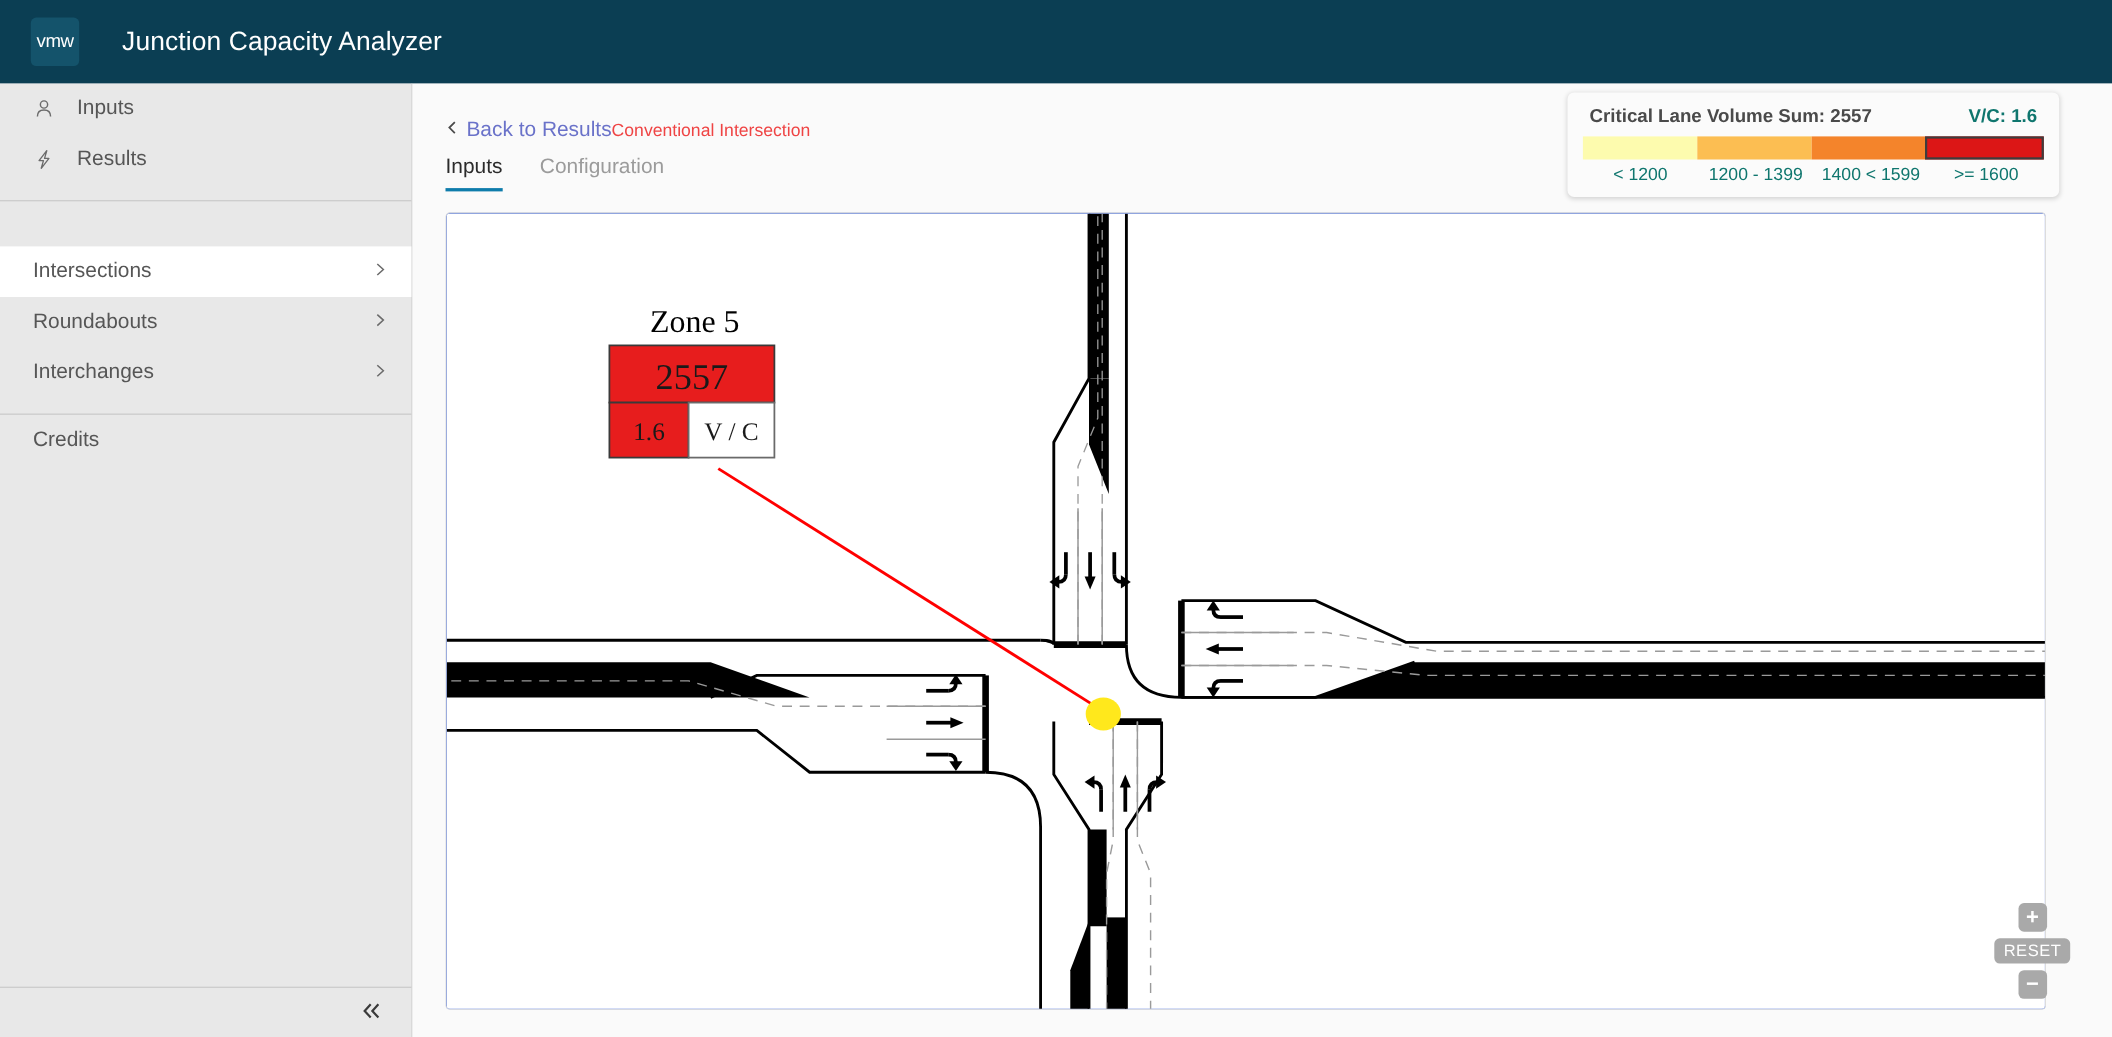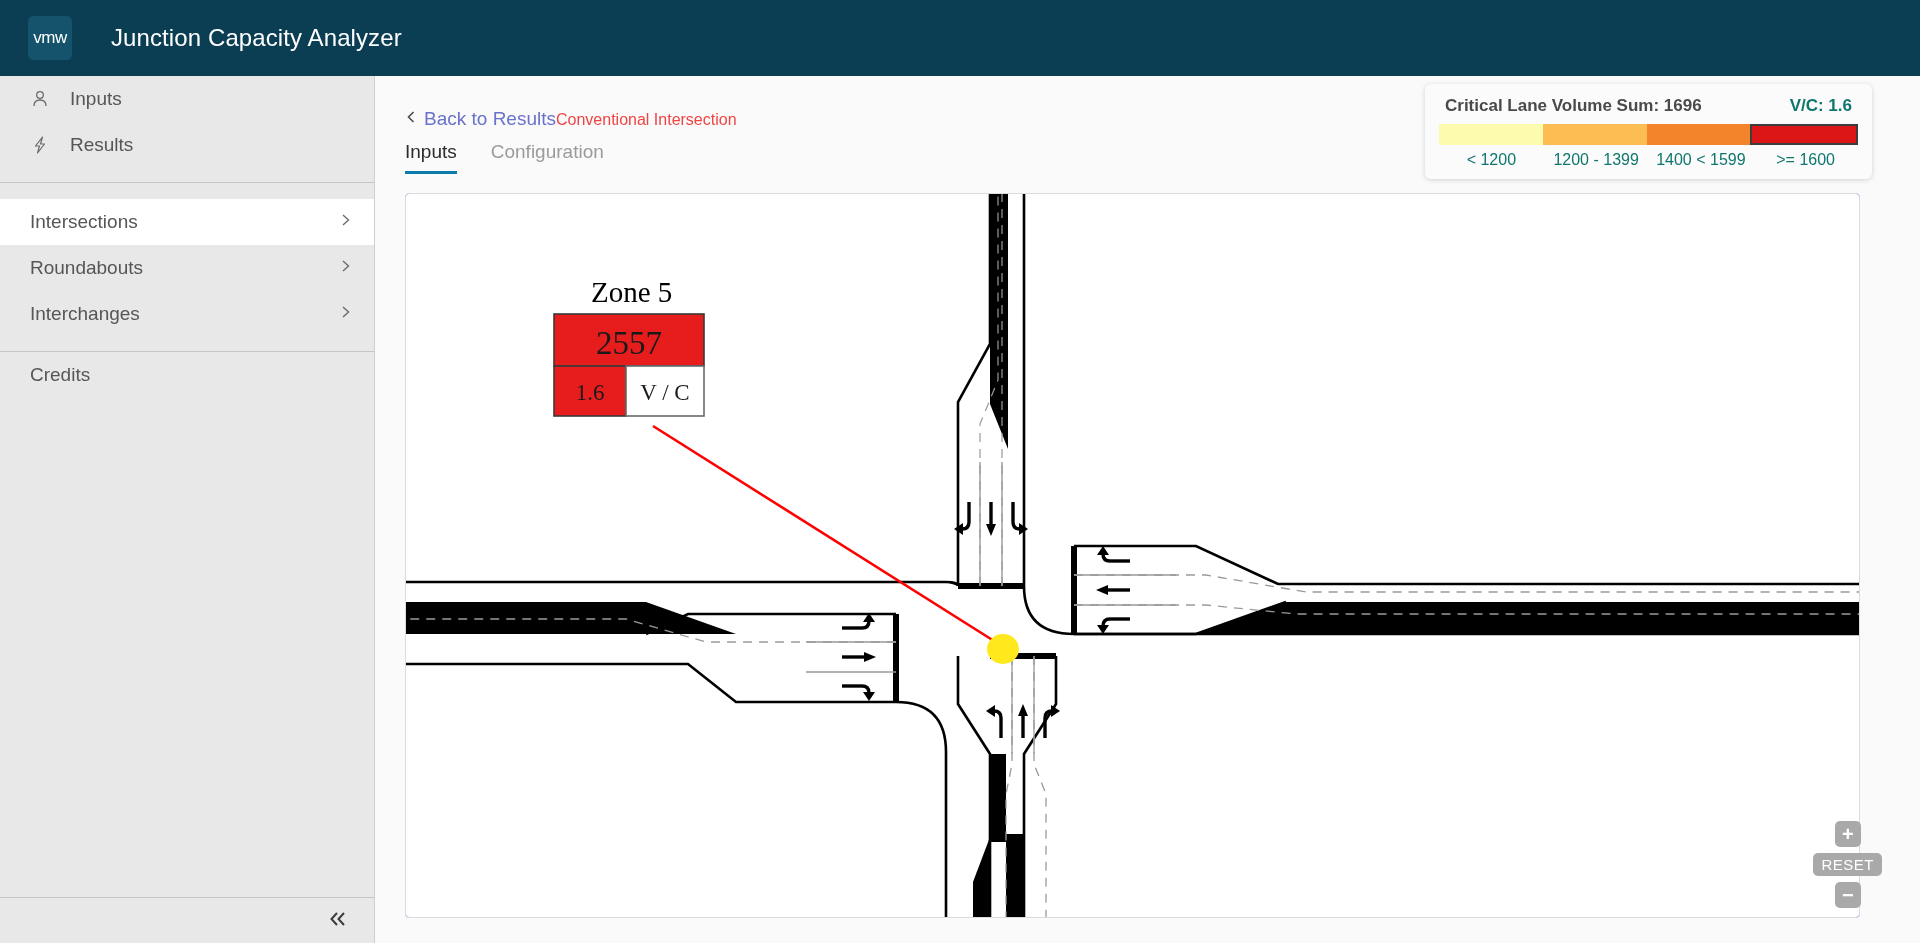--- a/index.html
+++ b/index.html
@@ -55,21 +55,21 @@
   }
   .nav-item .ico {
     width: 26px; height: 22px;
     margin-right: 14px;
     display: flex; align-items: center; justify-content: flex-start;
   }
   .nav-divider {
     height: 1px; background: #c6c6c6;
     margin: 14px 0 0 0;
   }
-  .tree-group { padding-top: 16px; }
+  .tree-group { padding-top: 16px; margin-top: 25px; }
   .tree-item {
     height: 46px;
     display: flex; align-items: center; justify-content: space-between;
     padding: 0 22px 0 30px;
     color: #565656;
     font-size: 19px;
     cursor: pointer;
   }
   .tree-item.active { background: #ffffff; }
   .chev { color: #6b6b6b; font-size: 16px; }
@@ -287,21 +287,21 @@
     <div class="page-title">Conventional Intersection</div>
   </div>
 
   <div class="tabs">
     <div class="tab active">Inputs</div>
     <div class="tab">Configuration</div>
   </div>
 
   <div class="legend">
     <div class="legend-top">
-      <div class="legend-title">Critical Lane Volume Sum: 1696</div>
+      <div class="legend-title">Critical Lane Volume Sum: 2557</div>
       <div class="legend-vc">V/C: 1.6</div>
     </div>
     <div class="legend-bar">
       <div class="legend-seg" style="background:#fdfbae"></div>
       <div class="legend-seg" style="background:#fcbe52"></div>
       <div class="legend-seg" style="background:#f4842b"></div>
       <div class="legend-seg sel" style="background:#dc1616"></div>
     </div>
     <div class="legend-labels">
       <div class="legend-lab">&lt; 1200</div>

